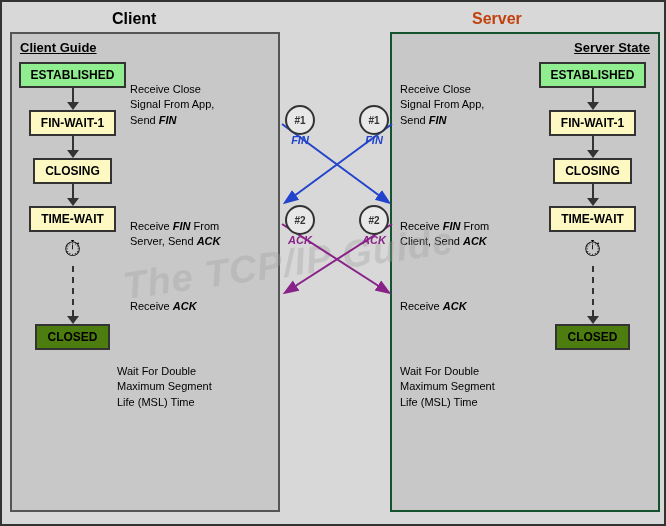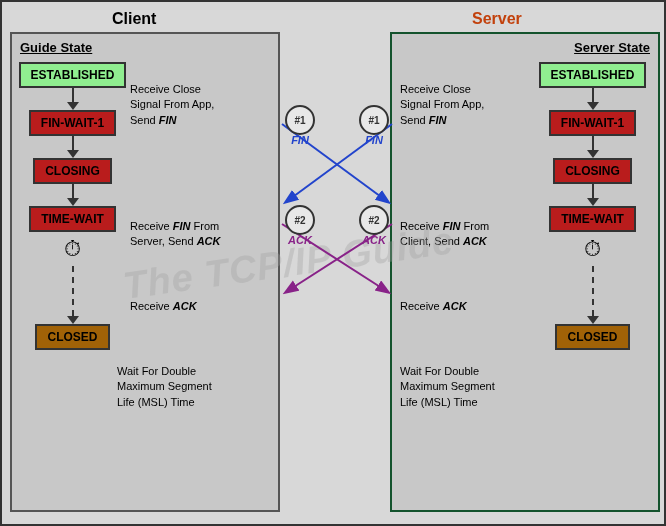--- a/index.html
+++ b/index.html
@@ -63,24 +63,24 @@
     .state-box {
       display: inline-block;
       padding: 4px 10px;
       border: 2px solid #333;
       background: #90ee90;
       font-weight: bold;
       font-size: 12px;
       text-align: center;
     }
     .state-box.yellow {
-      background: #b91c1c;
+      background: #fef9c3;
     }
     .state-box.white {
-      background: #a16207;
+      background: #4d7c0f;
       border: 2px solid #333;
     }
     
     .desc-text {
       position: absolute;
       font-size: 11px;
       color: #000;
       line-height: 1.4;
       text-align: left;
     }
@@ -113,21 +113,21 @@
 </head>
 <body>
 
 <div class="outer">
 
   <div class="title-client">Client</div>
   <div class="title-server">Server</div>
 
   <div class="client-panel">
 
-    <div class="state-label">Guide State</div>
+    <div class="state-label">Client Guide</div>
 
     <div style="position:absolute; top:28px; left:8px; display:flex; flex-direction:column; align-items:center; width:105px;">
       <div class="state-box">ESTABLISHED</div>
       <div style="width:2px;height:14px;background:#333;margin:0 auto;"></div>
       <div style="width:0;height:0;border-left:6px solid transparent;border-right:6px solid transparent;border-top:8px solid #333;"></div>
       <div class="state-box yellow">FIN-WAIT-1</div>
       <div style="width:2px;height:14px;background:#333;margin:0 auto;"></div>
       <div style="width:0;height:0;border-left:6px solid transparent;border-right:6px solid transparent;border-top:8px solid #333;"></div>
       <div class="state-box yellow">CLOSING</div>
       <div style="width:2px;height:14px;background:#333;margin:0 auto;"></div>

